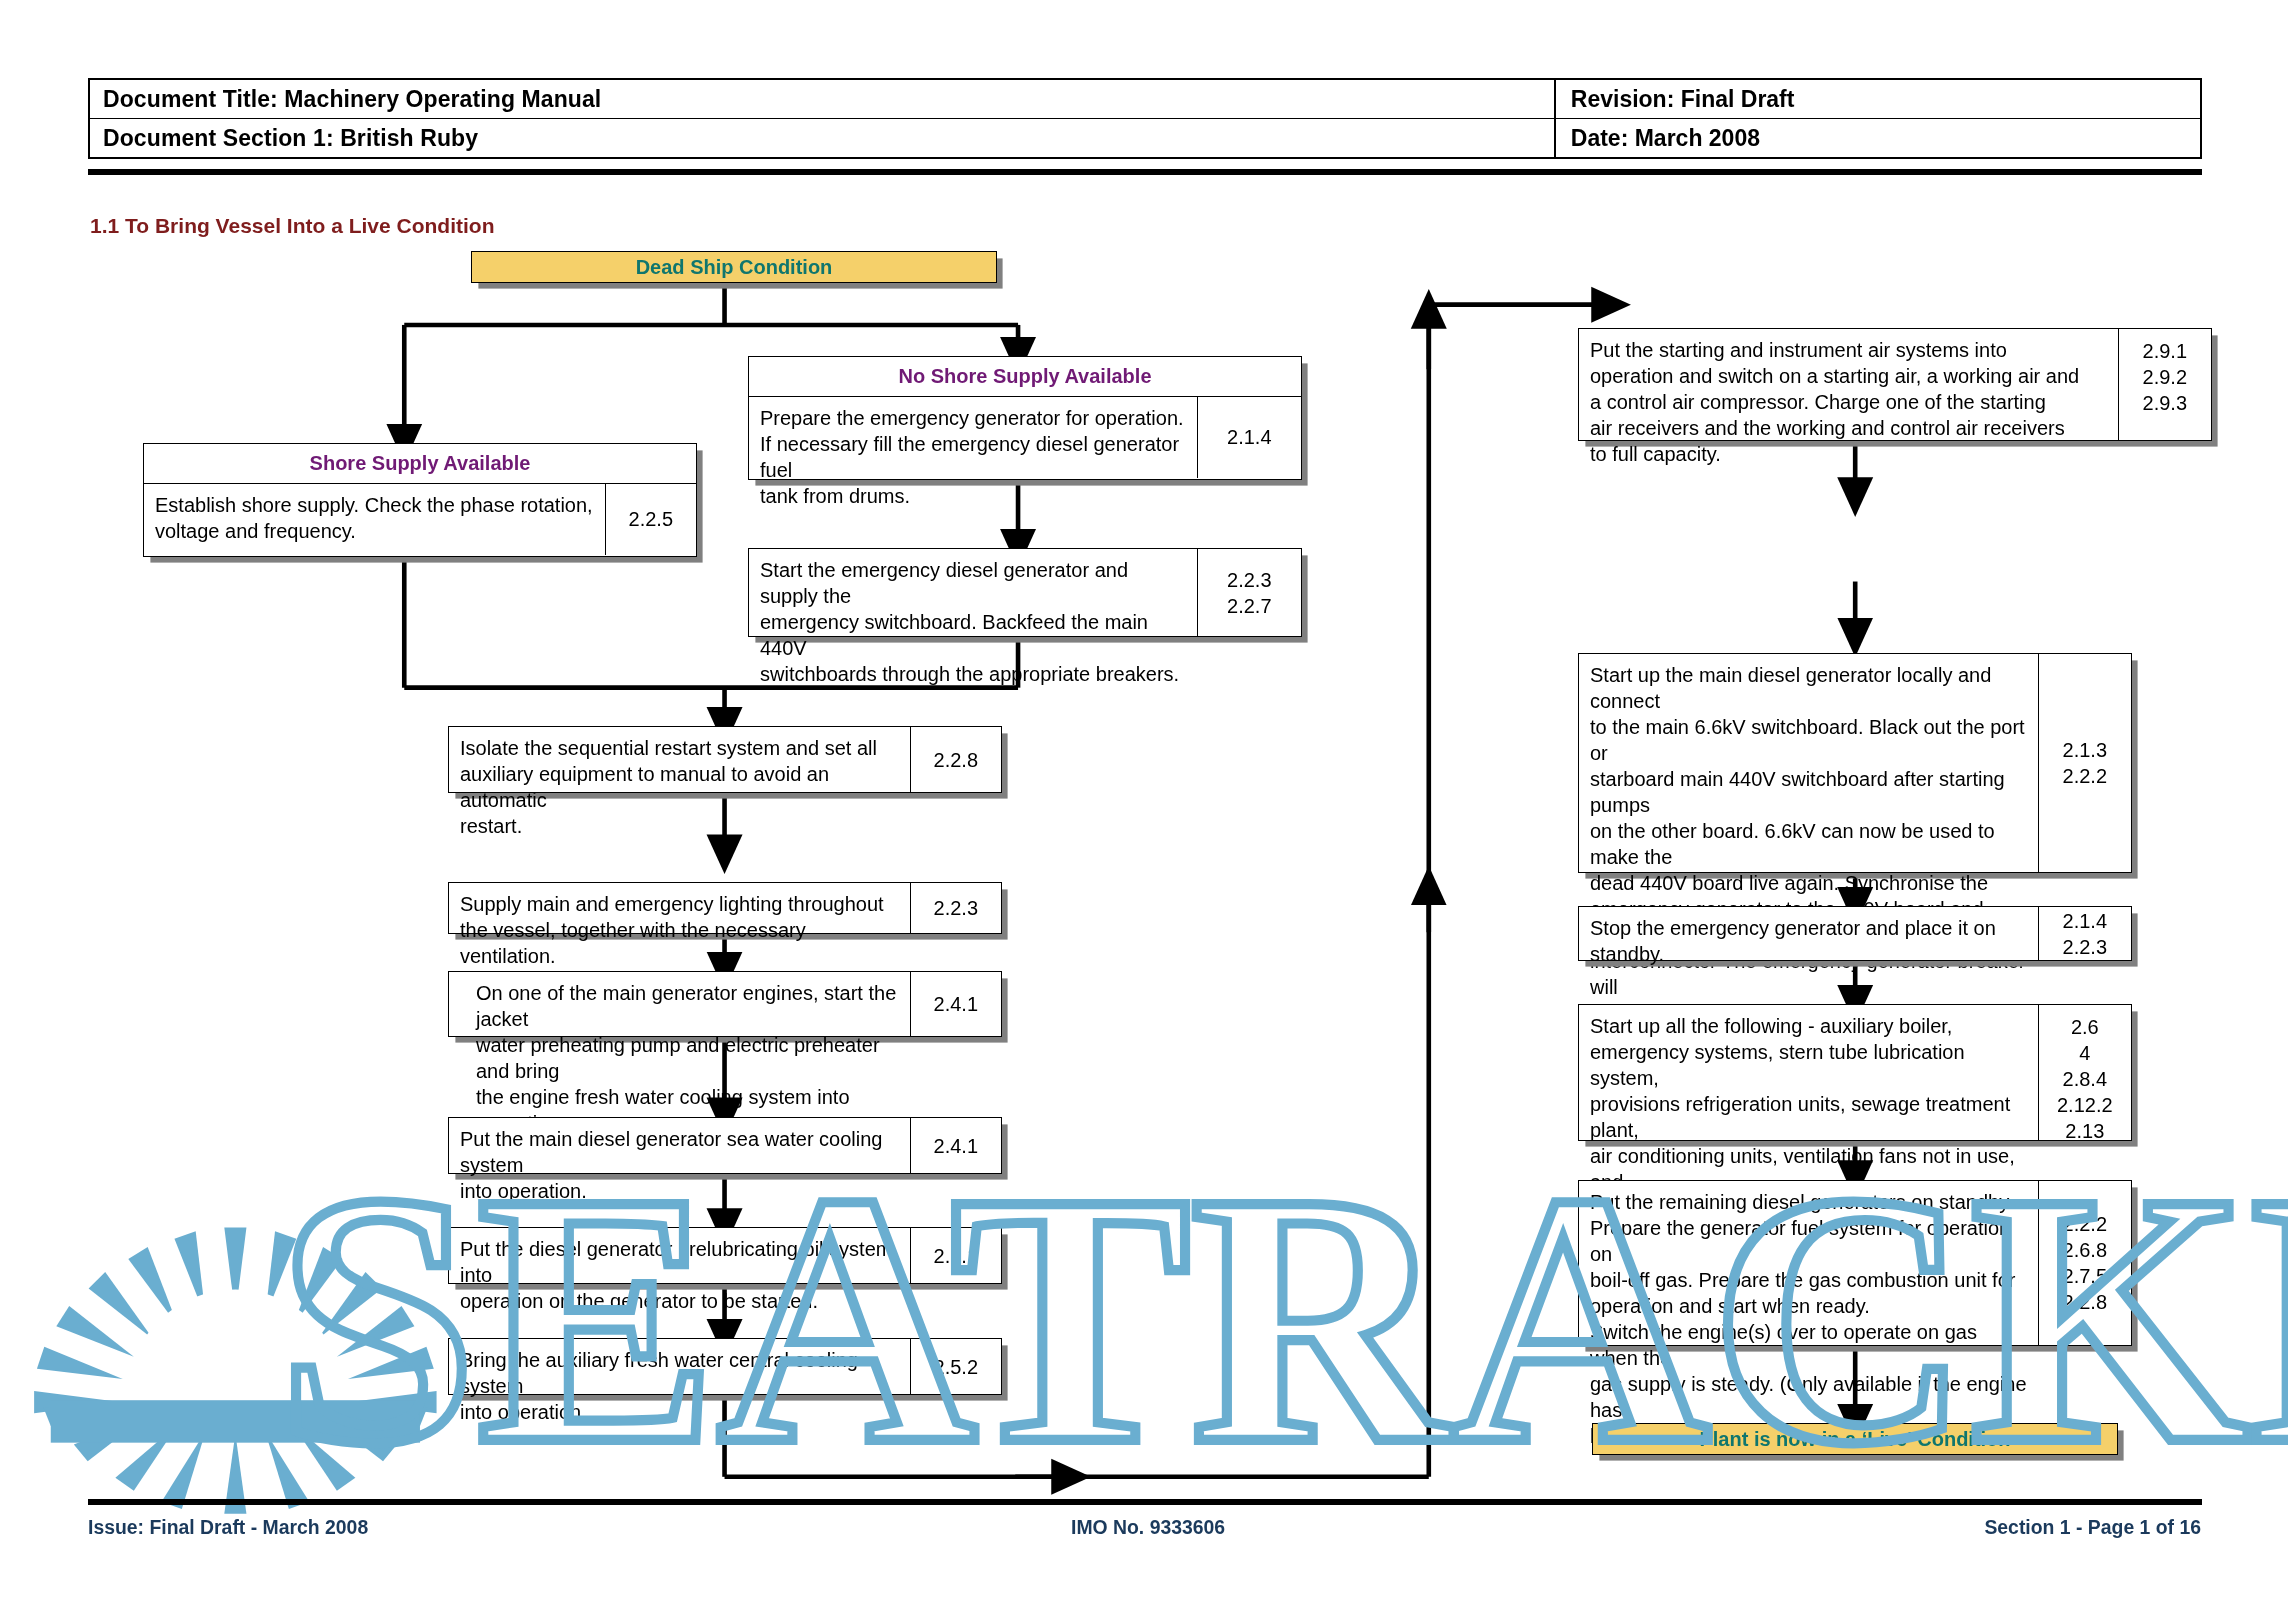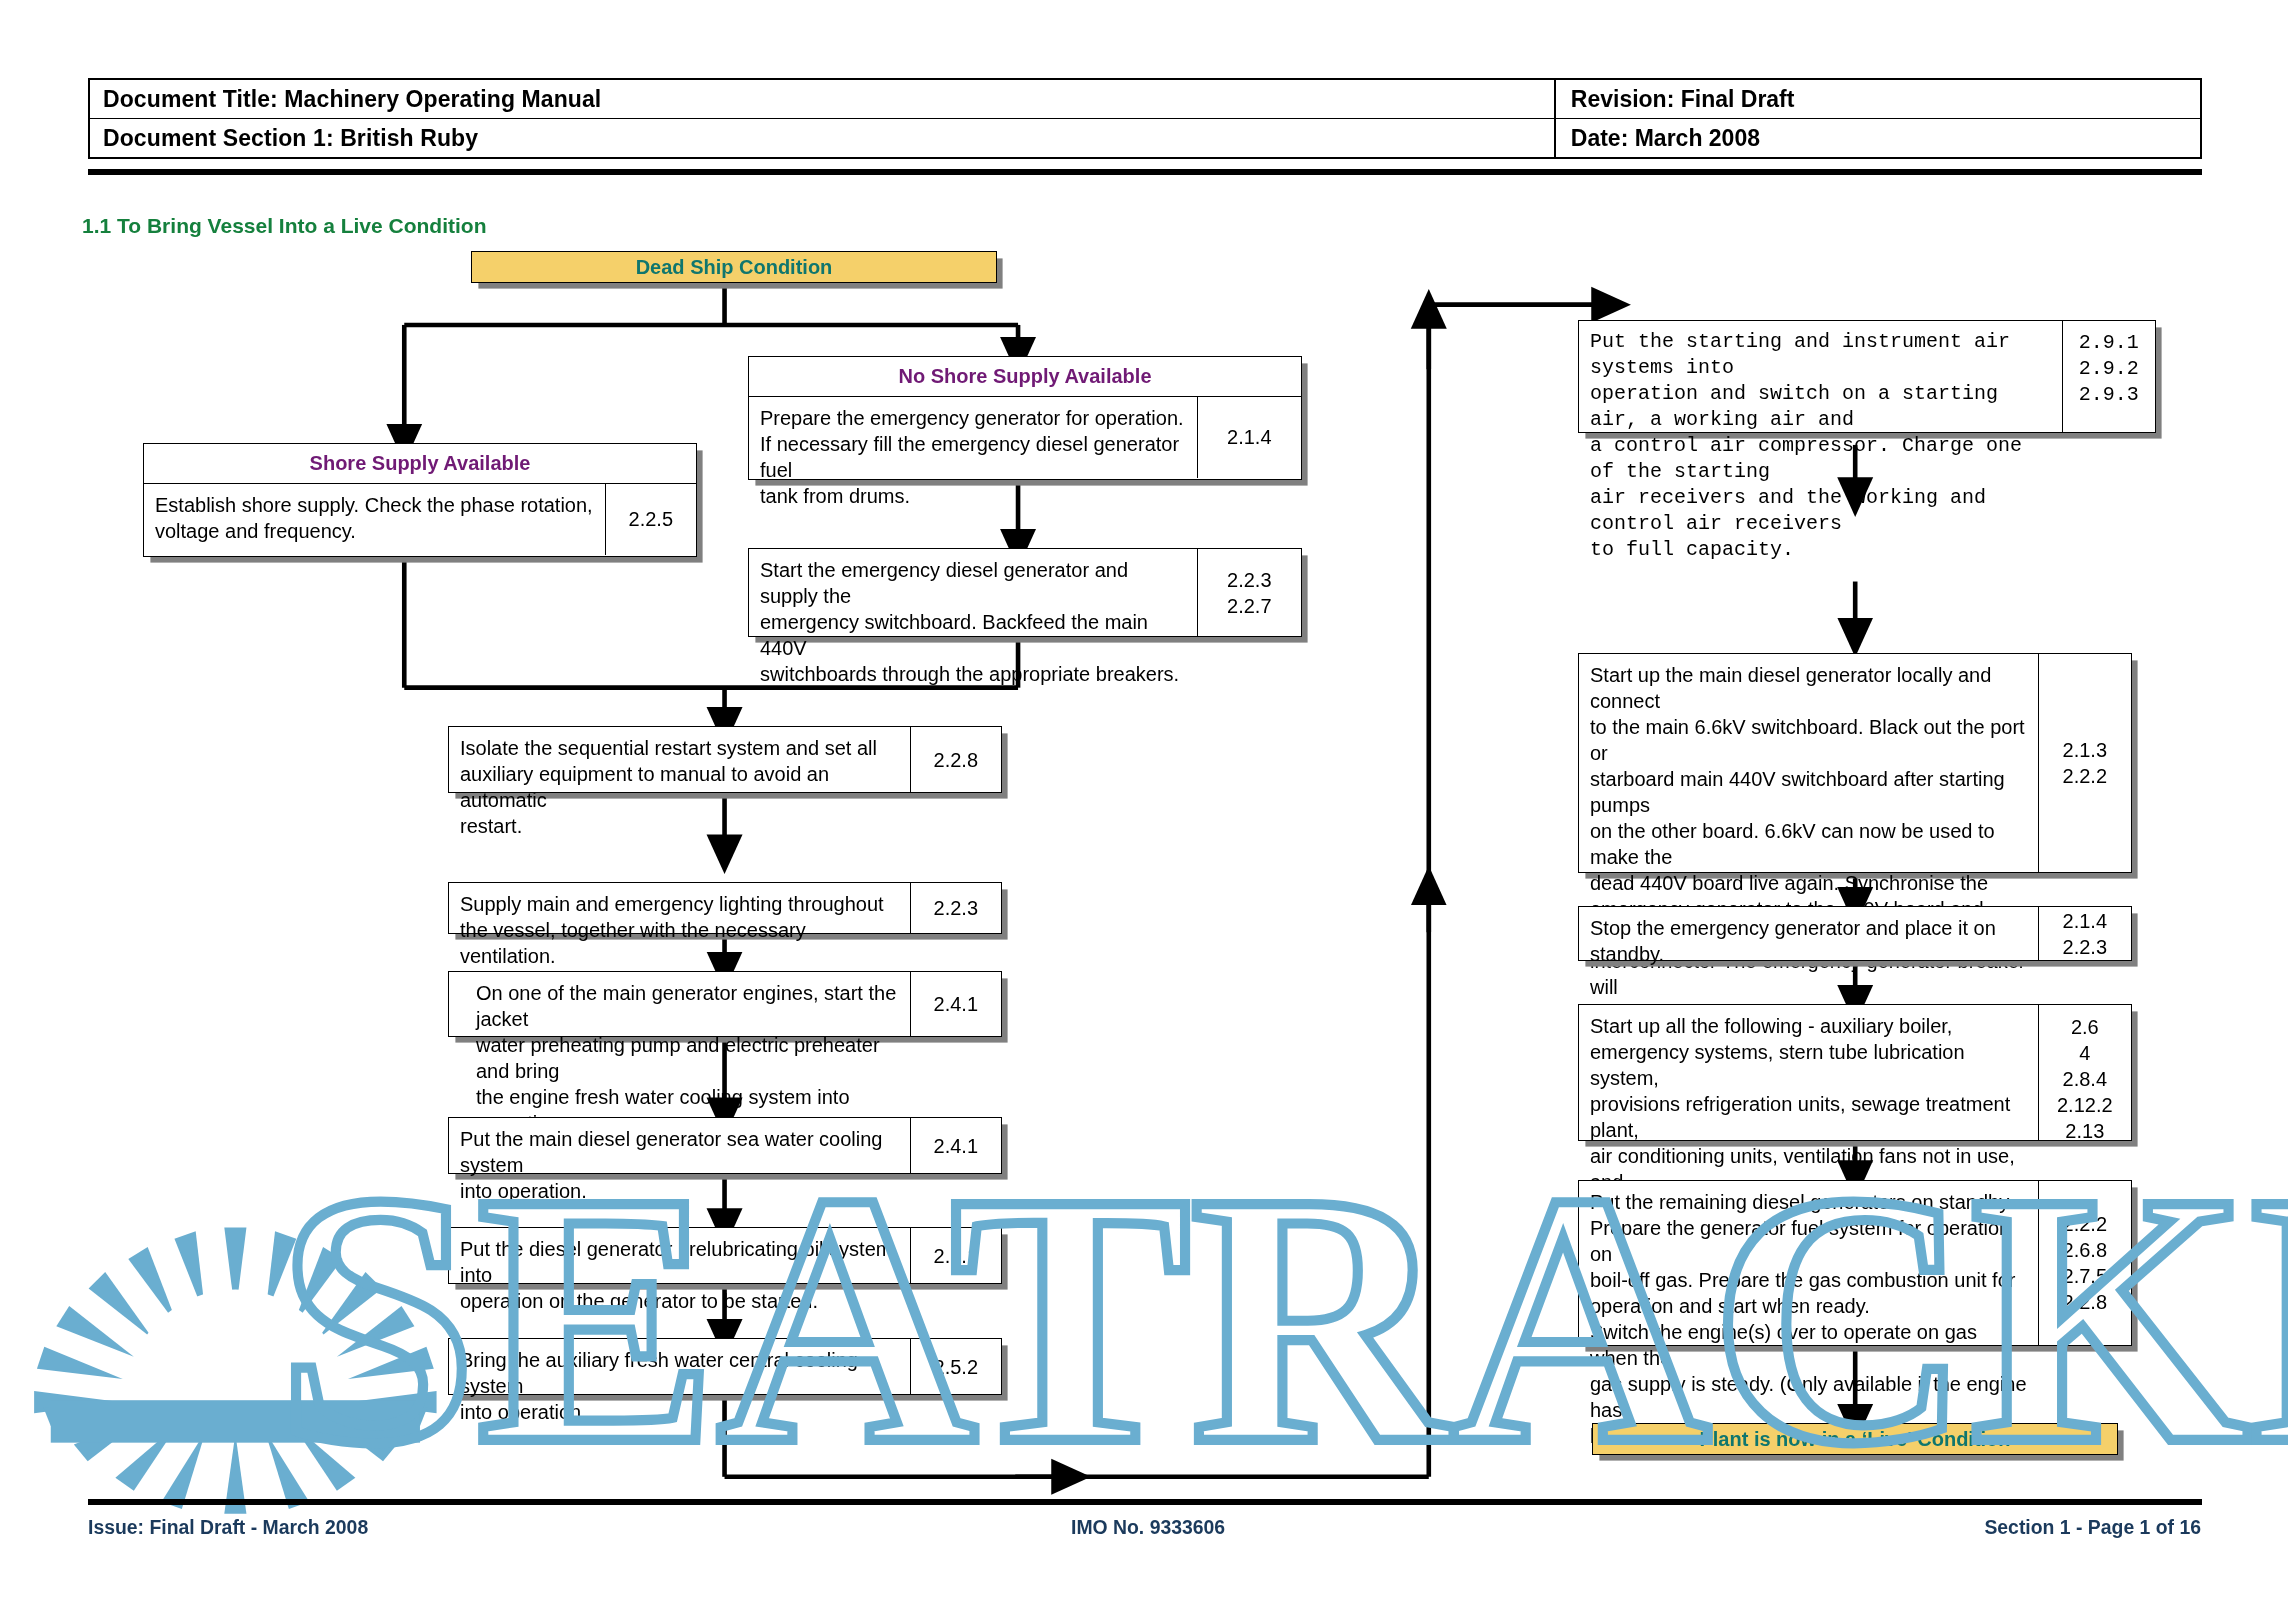--- a/index.html
+++ b/index.html
@@ -58,25 +58,25 @@
     left: 88px;
     top: 169px;
     width: 2114px;
     height: 5.5px;
     background: #000;
   }
 
   
   #section-title {
     position: absolute;
-    left: 82px;
+    left: 90px;
     top: 214px;
     font-size: 21px;
     font-weight: bold;
-    color: #15803d;
+    color: #7f1d1d;
   }
 
   
   #diagram {
     position: absolute;
     left: 0; top: 0;
     width: 2289px; height: 1619px;
   }
   #connectors {
     position: absolute;
@@ -316,21 +316,21 @@
   </div>
 
   <div class="node" style="left:448px; top:1338px; width:554px; height:57px;">
     <div class="body" style="height:100%;">
       <div class="text">Bring the auxiliary fresh water central cooling system
 into operation.</div>
       <div class="refs" style="width:83px;">2.5.2</div>
     </div>
   </div>
 
-  <div class="node refs-top" style="left:1578px; top:320px; width:578px; height:113px;font-family:Liberation Mono, monospace;">
+  <div class="node refs-top" style="left:1578px; top:328px; width:634px; height:113px;">
     <div class="body" style="height:100%;">
       <div class="text">Put the starting and instrument air systems into
 operation and switch on a starting air, a working air and
 a control air compressor. Charge one of the starting
 air receivers and the working and control air receivers
 to full capacity.</div>
       <div class="refs" style="width:85px;">2.9.1
 2.9.2
 2.9.3</div>
     </div>

